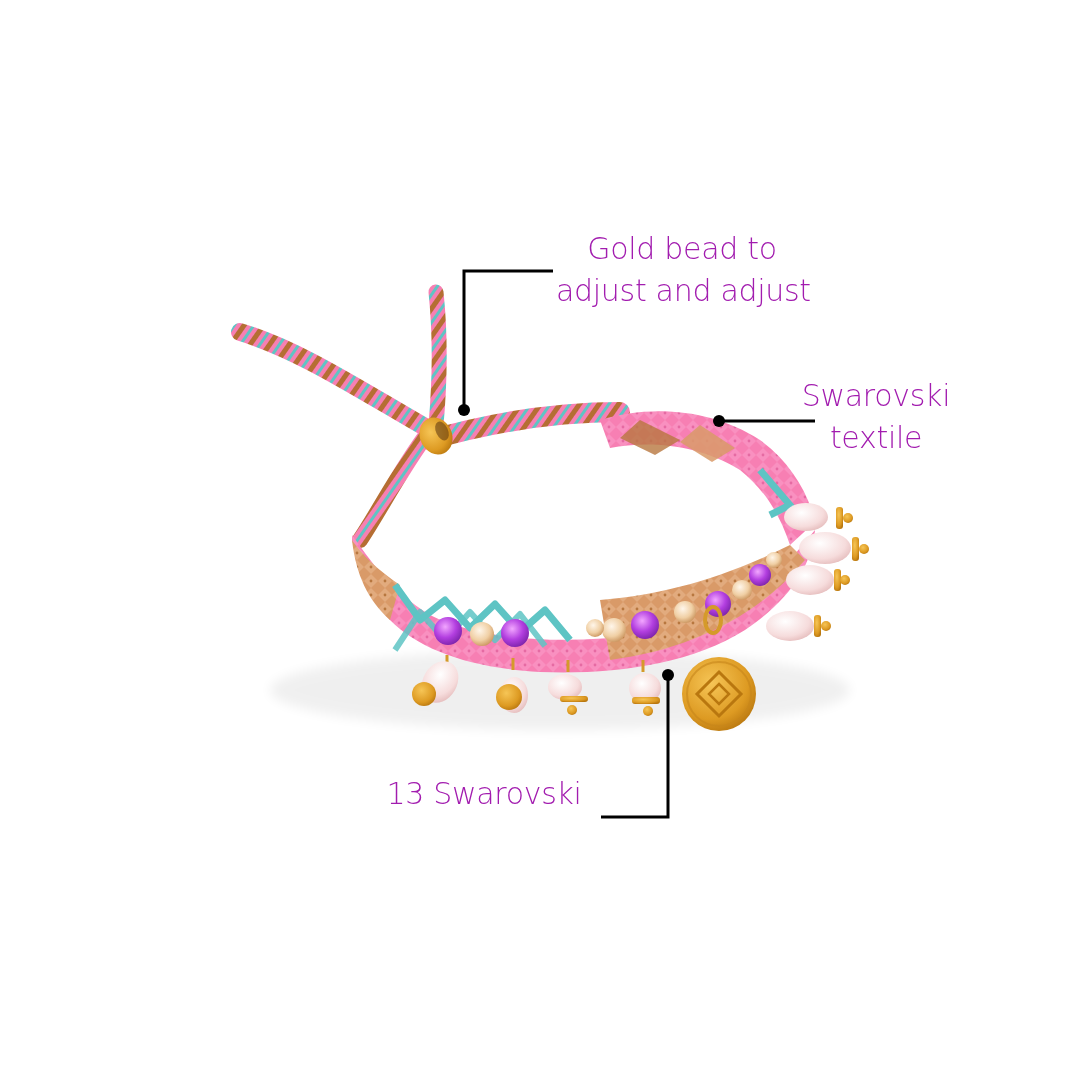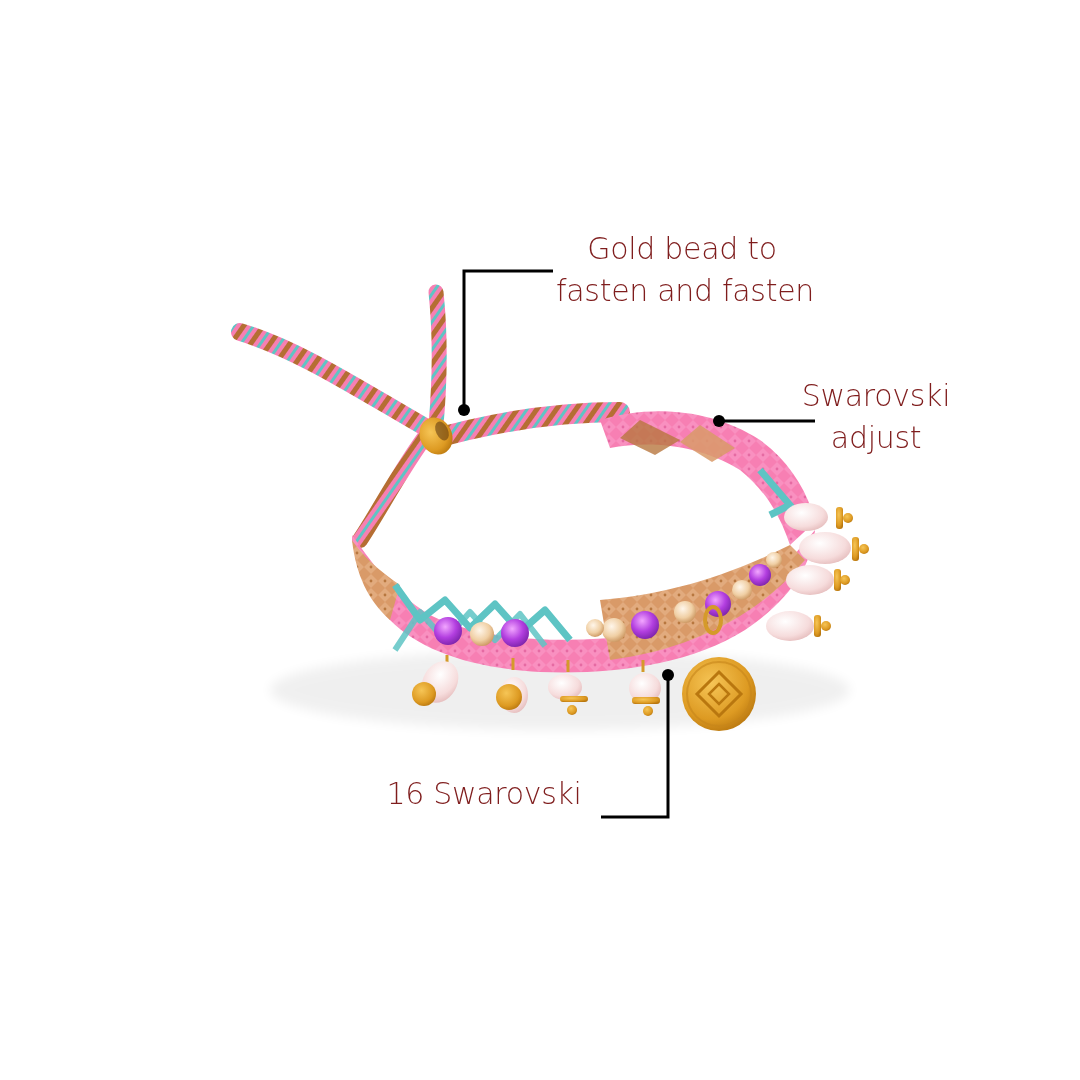--- a/index.html
+++ b/index.html
@@ -1,21 +1,21 @@
 <!DOCTYPE html>
 <html><head>
   <meta charset="utf-8">
   <style>
     html, body { margin: 0; padding: 0; background: #ffffff; }
     body { width: 1080px; height: 1080px; position: relative; overflow: hidden;
            font-family: "DejaVu Sans", sans-serif; color: #111; }
     .stage { position: absolute; left: 0; top: 0; width: 1080px; height: 1080px; }
     svg.art { position: absolute; left: 0; top: 0; width: 1080px; height: 1080px; }
     .label { position: absolute; font-size: 30px; line-height: 42px; text-align: center;
-             font-weight: 300; letter-spacing: -0.3px; color: #7f1d1d; white-space: nowrap; }
+             font-weight: 300; letter-spacing: -0.3px; color: #a21caf; white-space: nowrap; }
     .label span { display: block; }
     #label-gold { left: 556px; top: 228px; width: 252px; }
     #label-textile { left: 788px; top: 375px; width: 176px; }
     #label-crystals { left: 376px; top: 773px; width: 216px; }
   </style>
 </head>
 <body>
 
 <div class="stage">
 
@@ -177,25 +177,25 @@
       <line x1="719" y1="421" x2="815" y2="421" stroke="#000" stroke-width="3"></line>
       <circle cx="719" cy="421" r="6" fill="#000"></circle>
 
       <polyline points="668,675 668,817 601,817" stroke="#000" stroke-width="3" fill="none"></polyline>
       <circle cx="668" cy="675" r="6" fill="#000"></circle>
     </g>
   </svg>
 
   <div class="label" id="label-gold">
     <span>Gold bead to</span>
-    <span>fasten and fasten</span>
+    <span>adjust and adjust</span>
   </div>
 
   <div class="label" id="label-textile">
     <span>Swarovski</span>
-    <span>adjust</span>
+    <span>textile</span>
   </div>
 
   <div class="label" id="label-crystals">
-    <span>16 Swarovski</span>
+    <span>13 Swarovski</span>
   </div>
 
 </div>
 
 </body></html>

